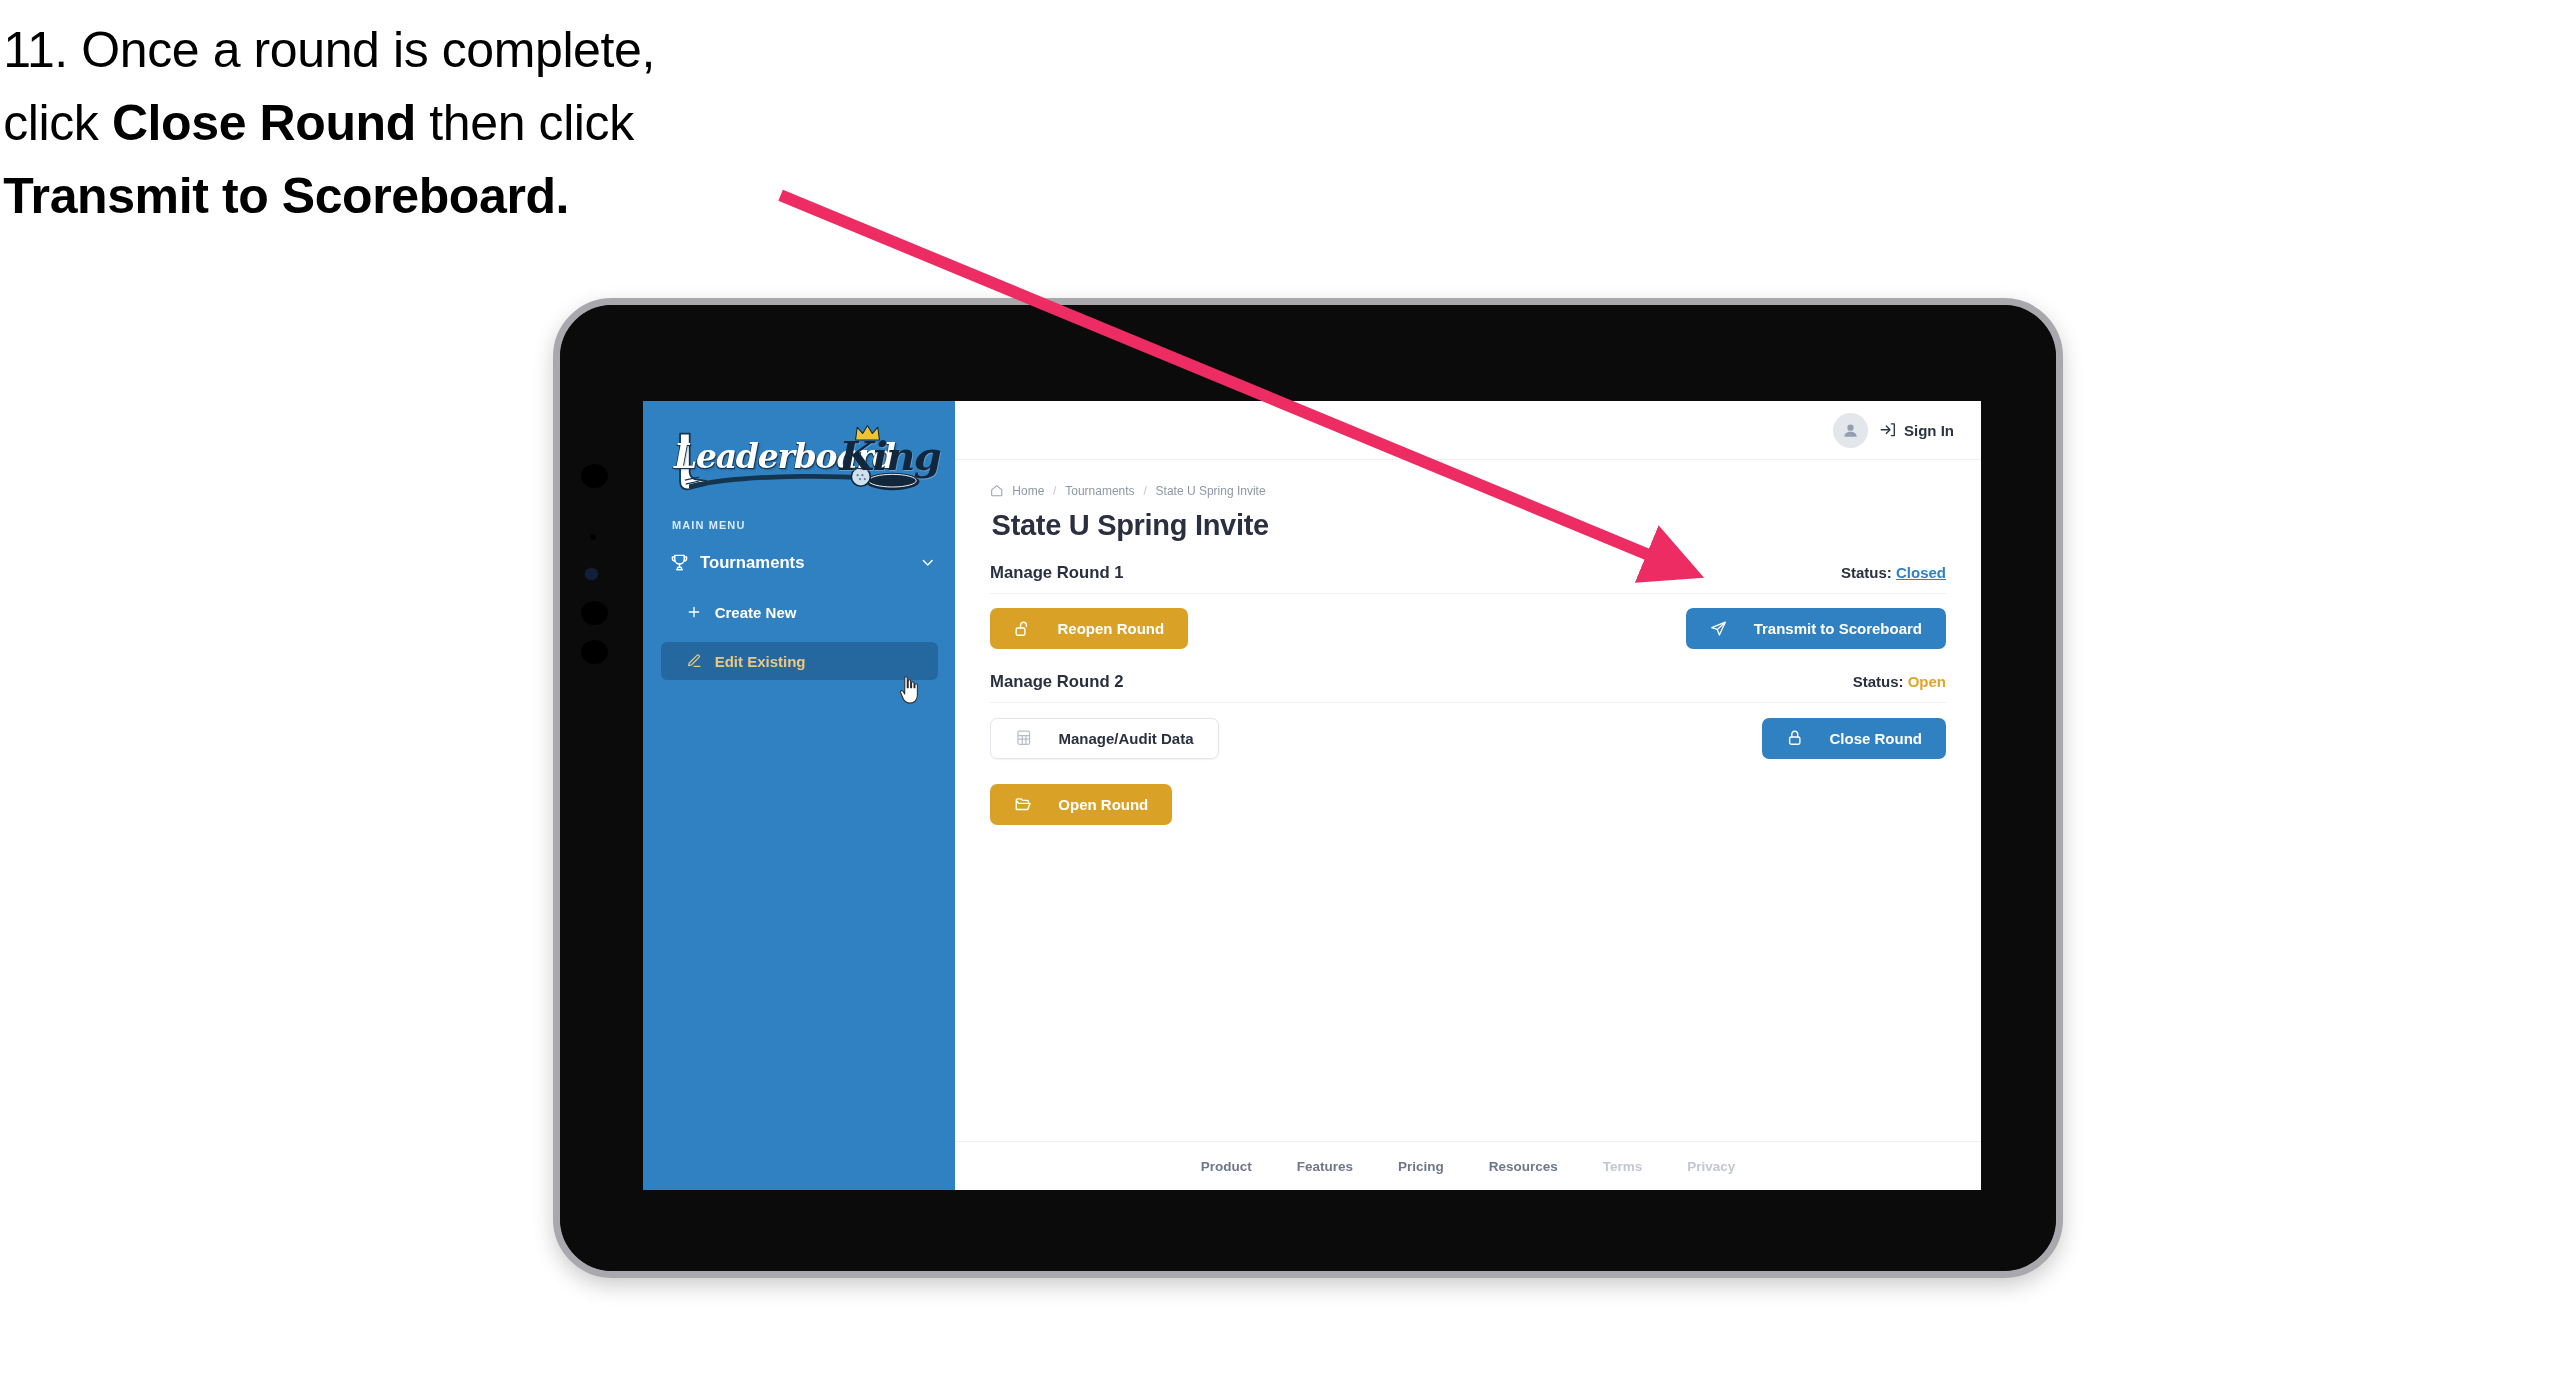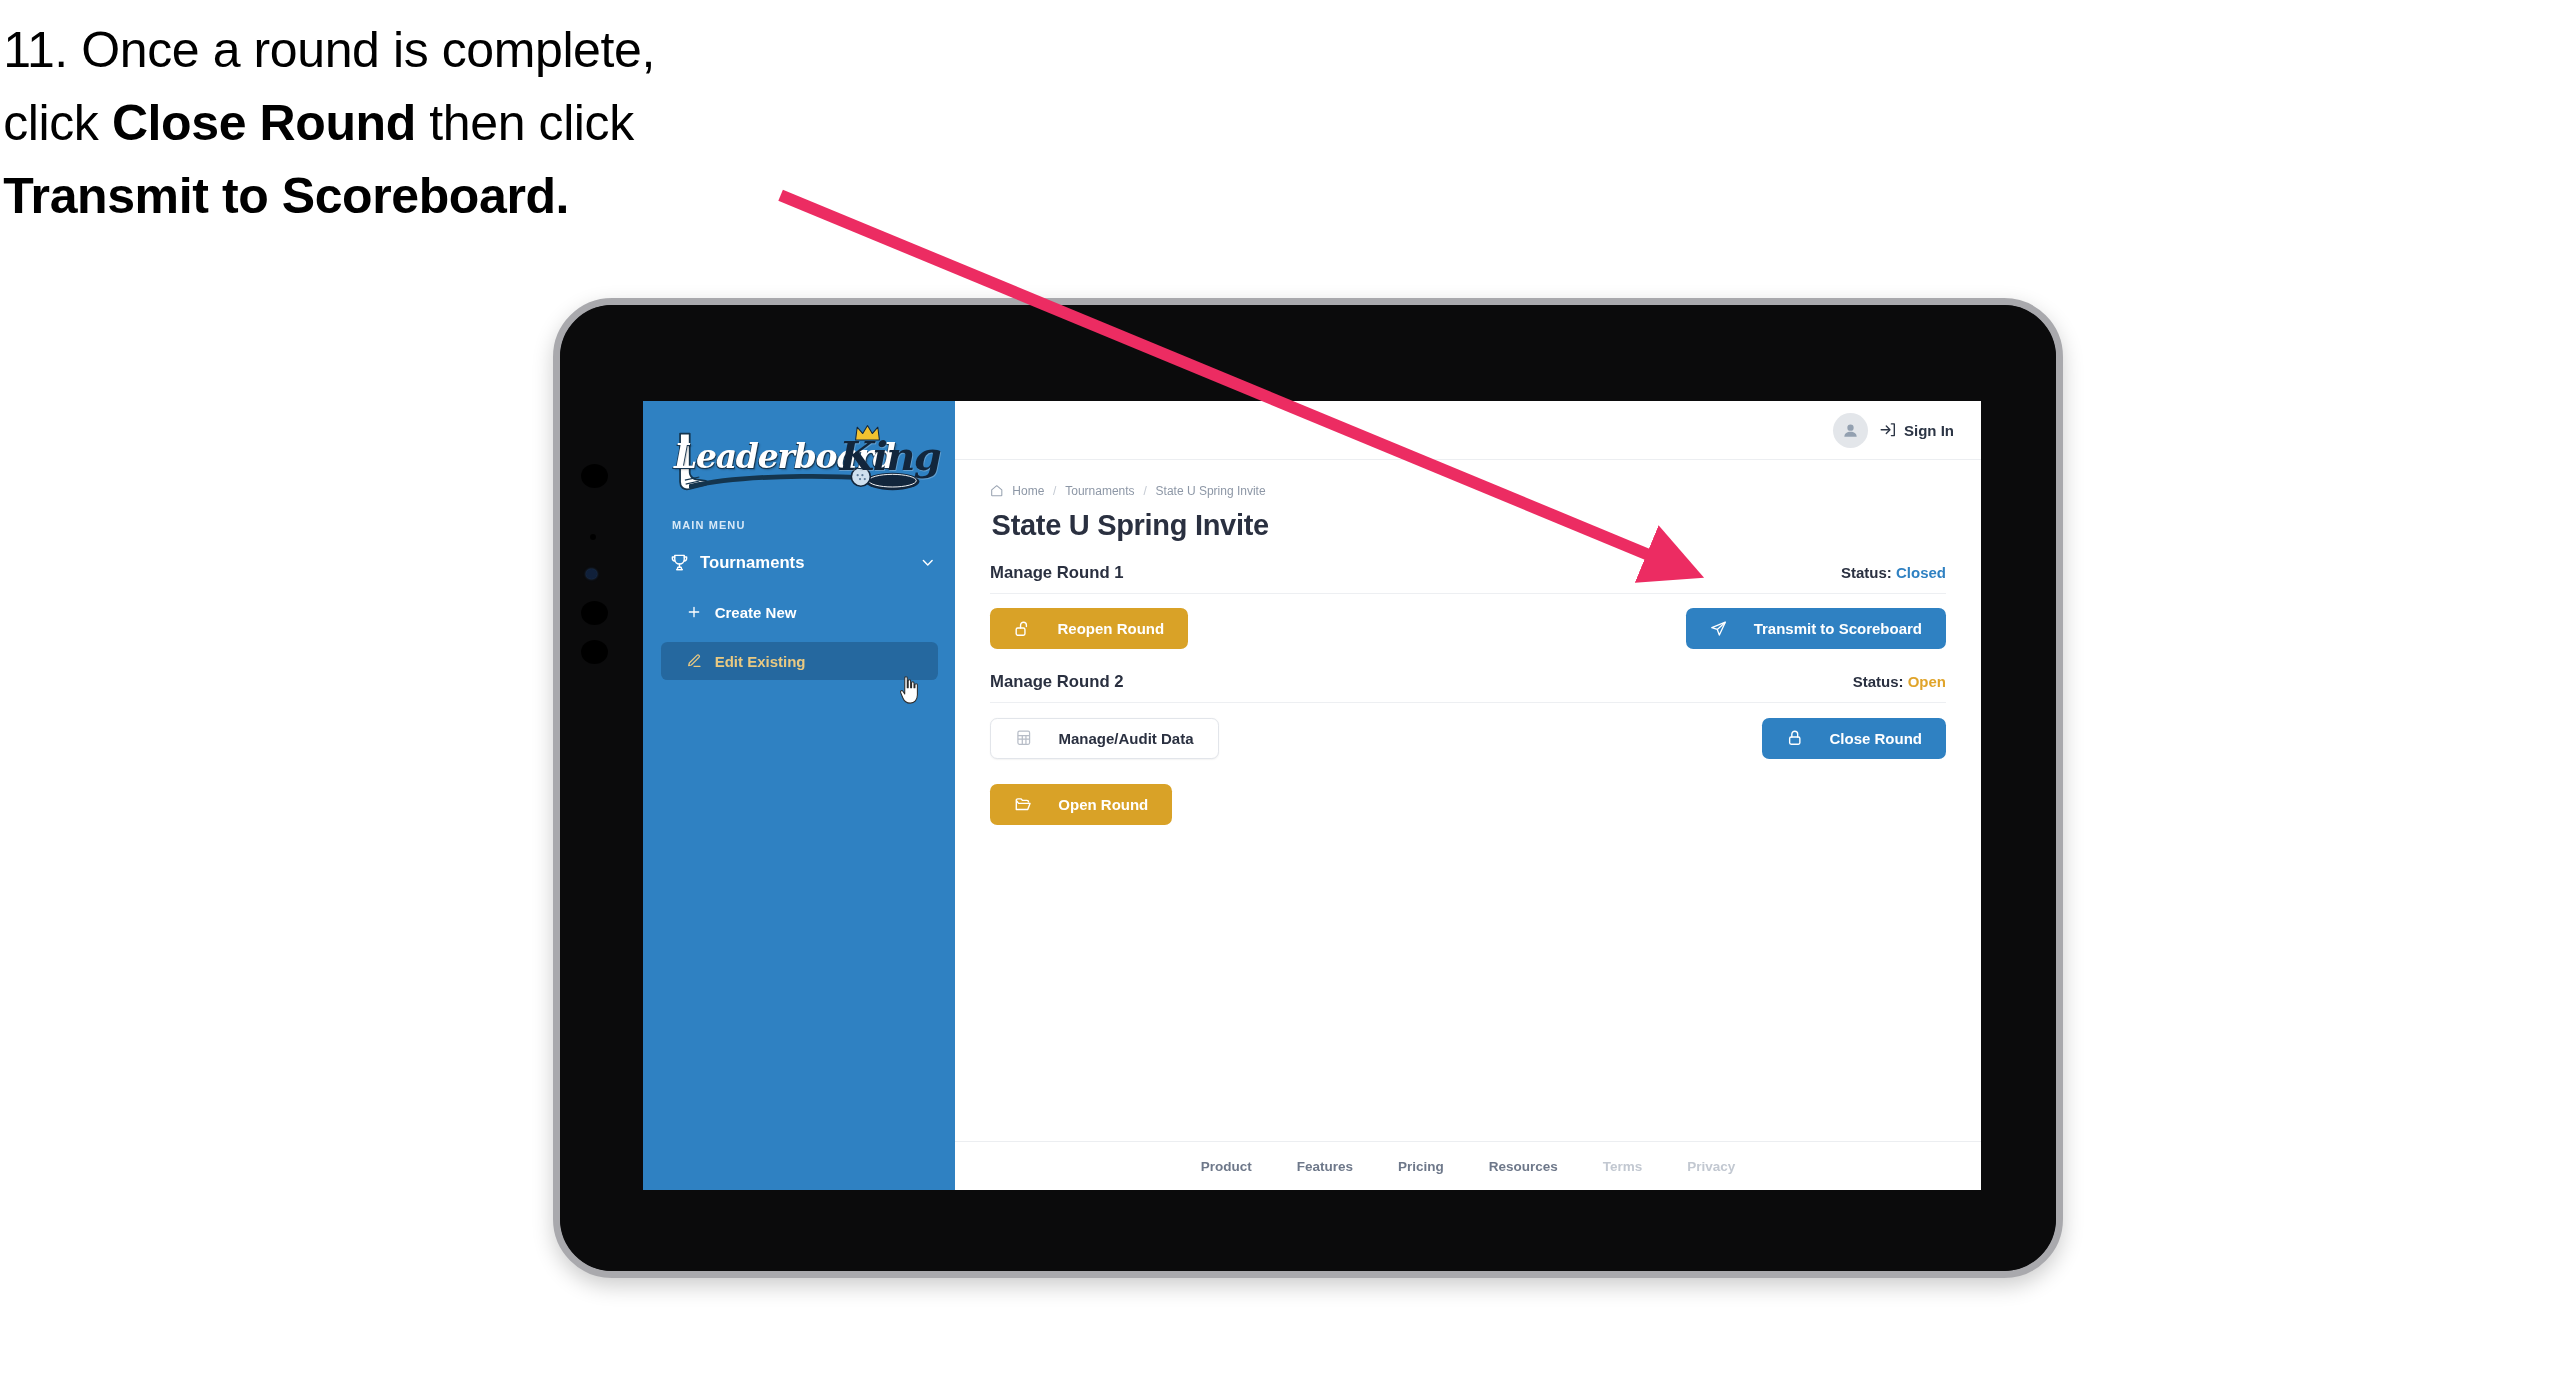--- a/index.html
+++ b/index.html
@@ -107,21 +107,21 @@
   .crumbs .sep { color: #c3c9d2; }
   .crumbs a { color: #8d97a6; text-decoration: none; cursor: pointer; }
   .page-title { font-size: 29px; font-weight: 700; color: #2a3040; margin: 11px 0 0 1.6px; letter-spacing: -0.3px; }
 
   .round { margin-top: 21px; }
   .round:first-of-type { margin-top: 17.5px; }
   .round-head { display: flex; align-items: baseline; justify-content: space-between; padding-bottom: 9.6px; border-bottom: 0.8px solid #edeff2; }
   .round-name { font-size: 16.7px; font-weight: 700; color: #2a3040; }
   .round-status { font-size: 15px; font-weight: 700; color: #2a3040; }
   .round-status .val { font-weight: 700; }
-  .st-closed { color: #2f81c2; }
+  .st-closed { color: #2f81c2; text-decoration: underline; }
   .st-open { color: #e0a42a; }
   .st-pending { color: #2a3040; }
   .round-actions { display: flex; align-items: center; justify-content: space-between; margin-top: 12.7px; min-height: 45px; }
 
   .btn {
     display: inline-flex; align-items: center; gap: 26px;
     height: 41px; padding: 12px 24px; border-radius: 7.2px;
     font-size: 15px; font-weight: 700; border: none; cursor: pointer;
     font-family: "Liberation Sans", sans-serif; white-space: nowrap;
   }

